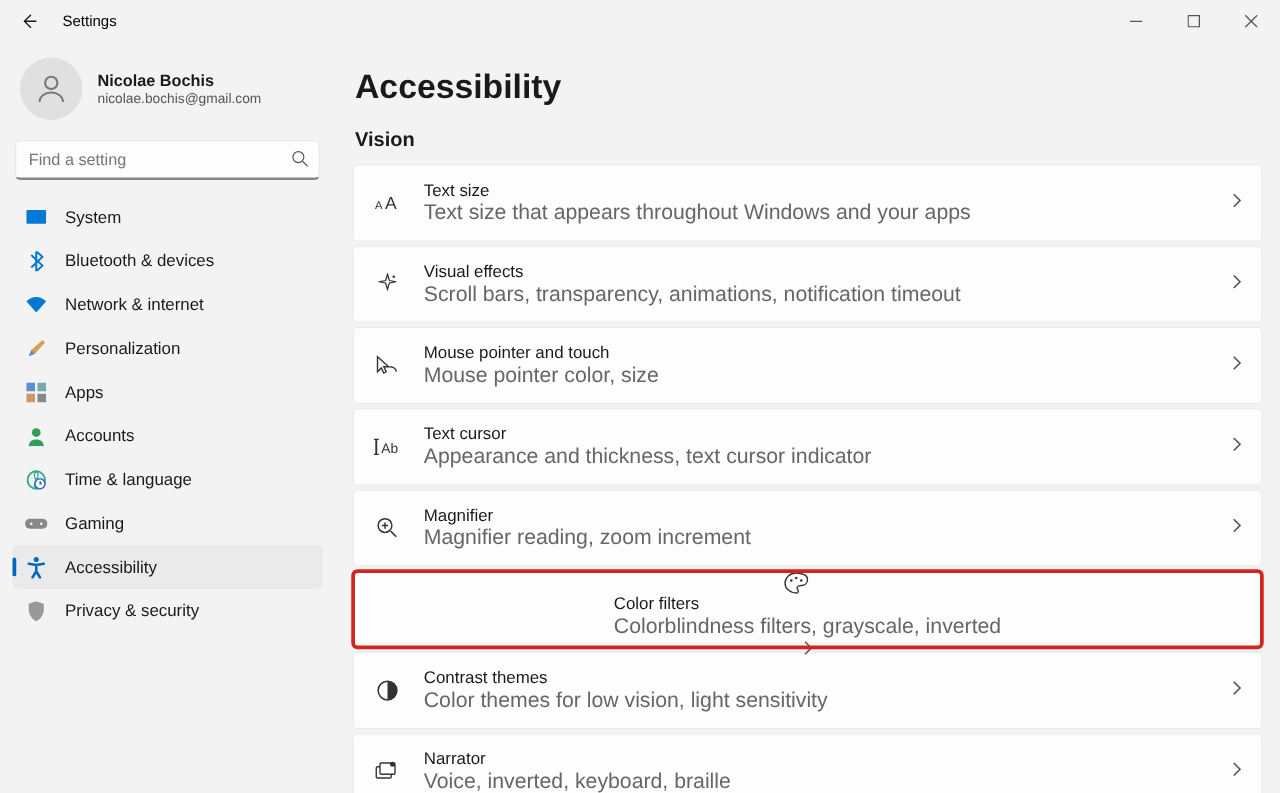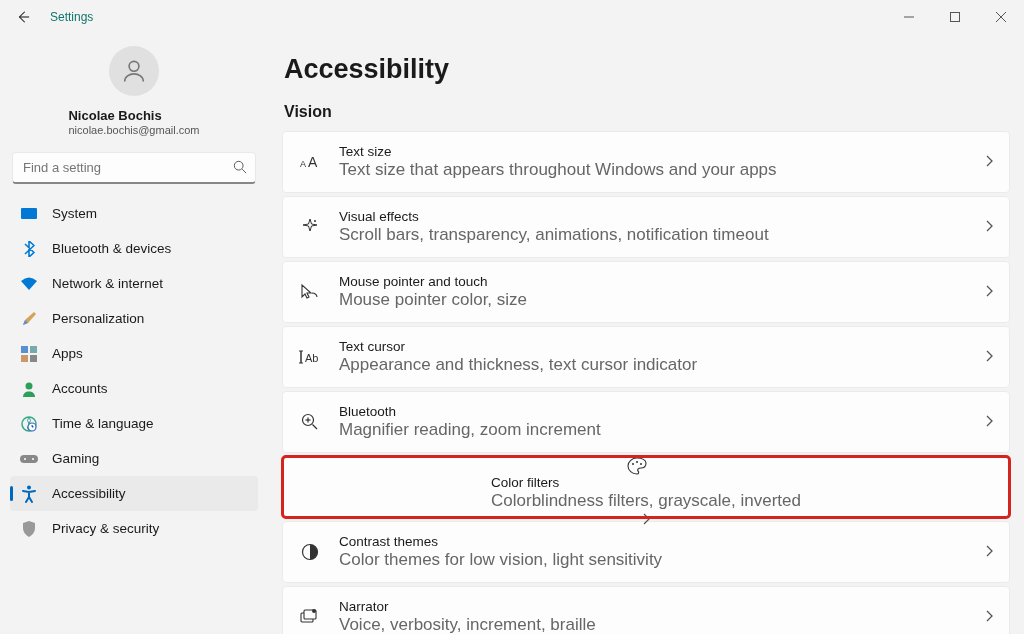--- a/index.html
+++ b/index.html
@@ -1,27 +1,27 @@
 <!DOCTYPE html>
 <html><head>
   <meta charset="utf-8">
   <style>
     * { box-sizing: border-box; margin: 0; padding: 0; }
     body { font-family: "Segoe UI", Arial, sans-serif; background: #f3f3f3; width: 1024px; height: 634px; overflow: hidden; color: #1a1a1a; }
     
     .titlebar { height: 34px; display: flex; align-items: center; padding-left: 14px; }
     .titlebar .back { width: 18px; height: 18px; display:flex;align-items:center;justify-content:center;color:#1a1a1a; }
-    .titlebar .title { font-size: 12px; margin-left: 18px; color:#0f766e; }
+    .titlebar .title { font-size: 12px; margin-left: 18px; color:#000000; }
     .winbtns { margin-left:auto; display:flex; }
     .winbtn { width:46px; height:34px; display:flex;align-items:center;justify-content:center; color:#555; font-size:10px;}
     
     .layout { display:flex; height: calc(634px - 34px); }
     
     .sidebar { width: 268px; padding: 8px 10px 10px 10px; }
-    .user { display:flex; align-items:center; gap:12px; padding: 4px 6px 14px 6px; flex-direction: column; }
+    .user { display:flex; align-items:center; gap:12px; padding: 4px 6px 14px 6px; }
     .avatar { width:50px;height:50px;border-radius:50%;background:#e0e0e0;display:flex;align-items:center;justify-content:center;color:#666;}
     .user-name { font-size:13px; font-weight:600; }
     .user-email { font-size:11px; color:#555; margin-top:1px; }
     
     .search { position:relative; margin: 2px 2px 12px 2px; }
     .search input { width:100%; height:32px; background:#fdfdfd; border:1px solid #e8e8e8; border-bottom:2px solid #868686; border-radius:4px; padding:0 30px 0 10px; font-size:13px; outline:none; color:#555;}
     .search .sicon { position:absolute; right:9px; top:8px; color:#555; }
     
     .navlist { margin-top:4px; }
     .navitem { height:35px; display:flex; align-items:center; gap:14px; padding:0 10px; border-radius:4px; cursor:pointer; font-size:13.5px; position:relative;}
@@ -265,21 +265,21 @@
     <div class="card">
       <span class="cicon">
           <svg width="18" height="18" viewBox="0 0 18 18">
             <circle cx="7" cy="7" r="5.5" stroke="#333" stroke-width="1.2" fill="none"></circle>
             <line x1="11.5" y1="11.5" x2="16" y2="16" stroke="#333" stroke-width="1.2"></line>
             <line x1="4.5" y1="7" x2="9.5" y2="7" stroke="#333" stroke-width="1.2"></line>
             <line x1="7" y1="4.5" x2="7" y2="9.5" stroke="#333" stroke-width="1.2"></line>
           </svg>
         </span>
       <div class="ctext">
-          <div class="ctitle">Bluetooth</div>
+          <div class="ctitle">Magnifier</div>
           <div class="csub">Magnifier reading, zoom increment</div>
         </div>
       <span class="chev"><svg width="8" height="12" viewBox="0 0 8 12">
             <path d="M2 1l5 5-5 5" stroke="currentColor" stroke-width="1.3" fill="none"></path>
           </svg></span>
     </div>
 
     <div class="card highlight">
       <span class="cicon">
           <svg width="20" height="18" viewBox="0 0 20 18">
@@ -317,20 +317,20 @@
     <div class="card">
       <span class="cicon">
           <svg width="20" height="18" viewBox="0 0 20 18">
             <rect x="1" y="5" width="12" height="9" rx="1" stroke="#333" stroke-width="1.1" fill="none"></rect>
             <rect x="4" y="2" width="12" height="9" rx="1" stroke="#333" stroke-width="1.1" fill="#fdfdfd"></rect>
             <circle cx="14" cy="3" r="2" fill="#333"></circle>
           </svg>
         </span>
       <div class="ctext">
           <div class="ctitle">Narrator</div>
-          <div class="csub">Voice, verbosity, increment, braille</div>
+          <div class="csub">Voice, inverted, keyboard, braille</div>
         </div>
       <span class="chev"><svg width="8" height="12" viewBox="0 0 8 12">
             <path d="M2 1l5 5-5 5" stroke="currentColor" stroke-width="1.3" fill="none"></path>
           </svg></span>
     </div>
   </div>
 </div>
 
 </body></html>

